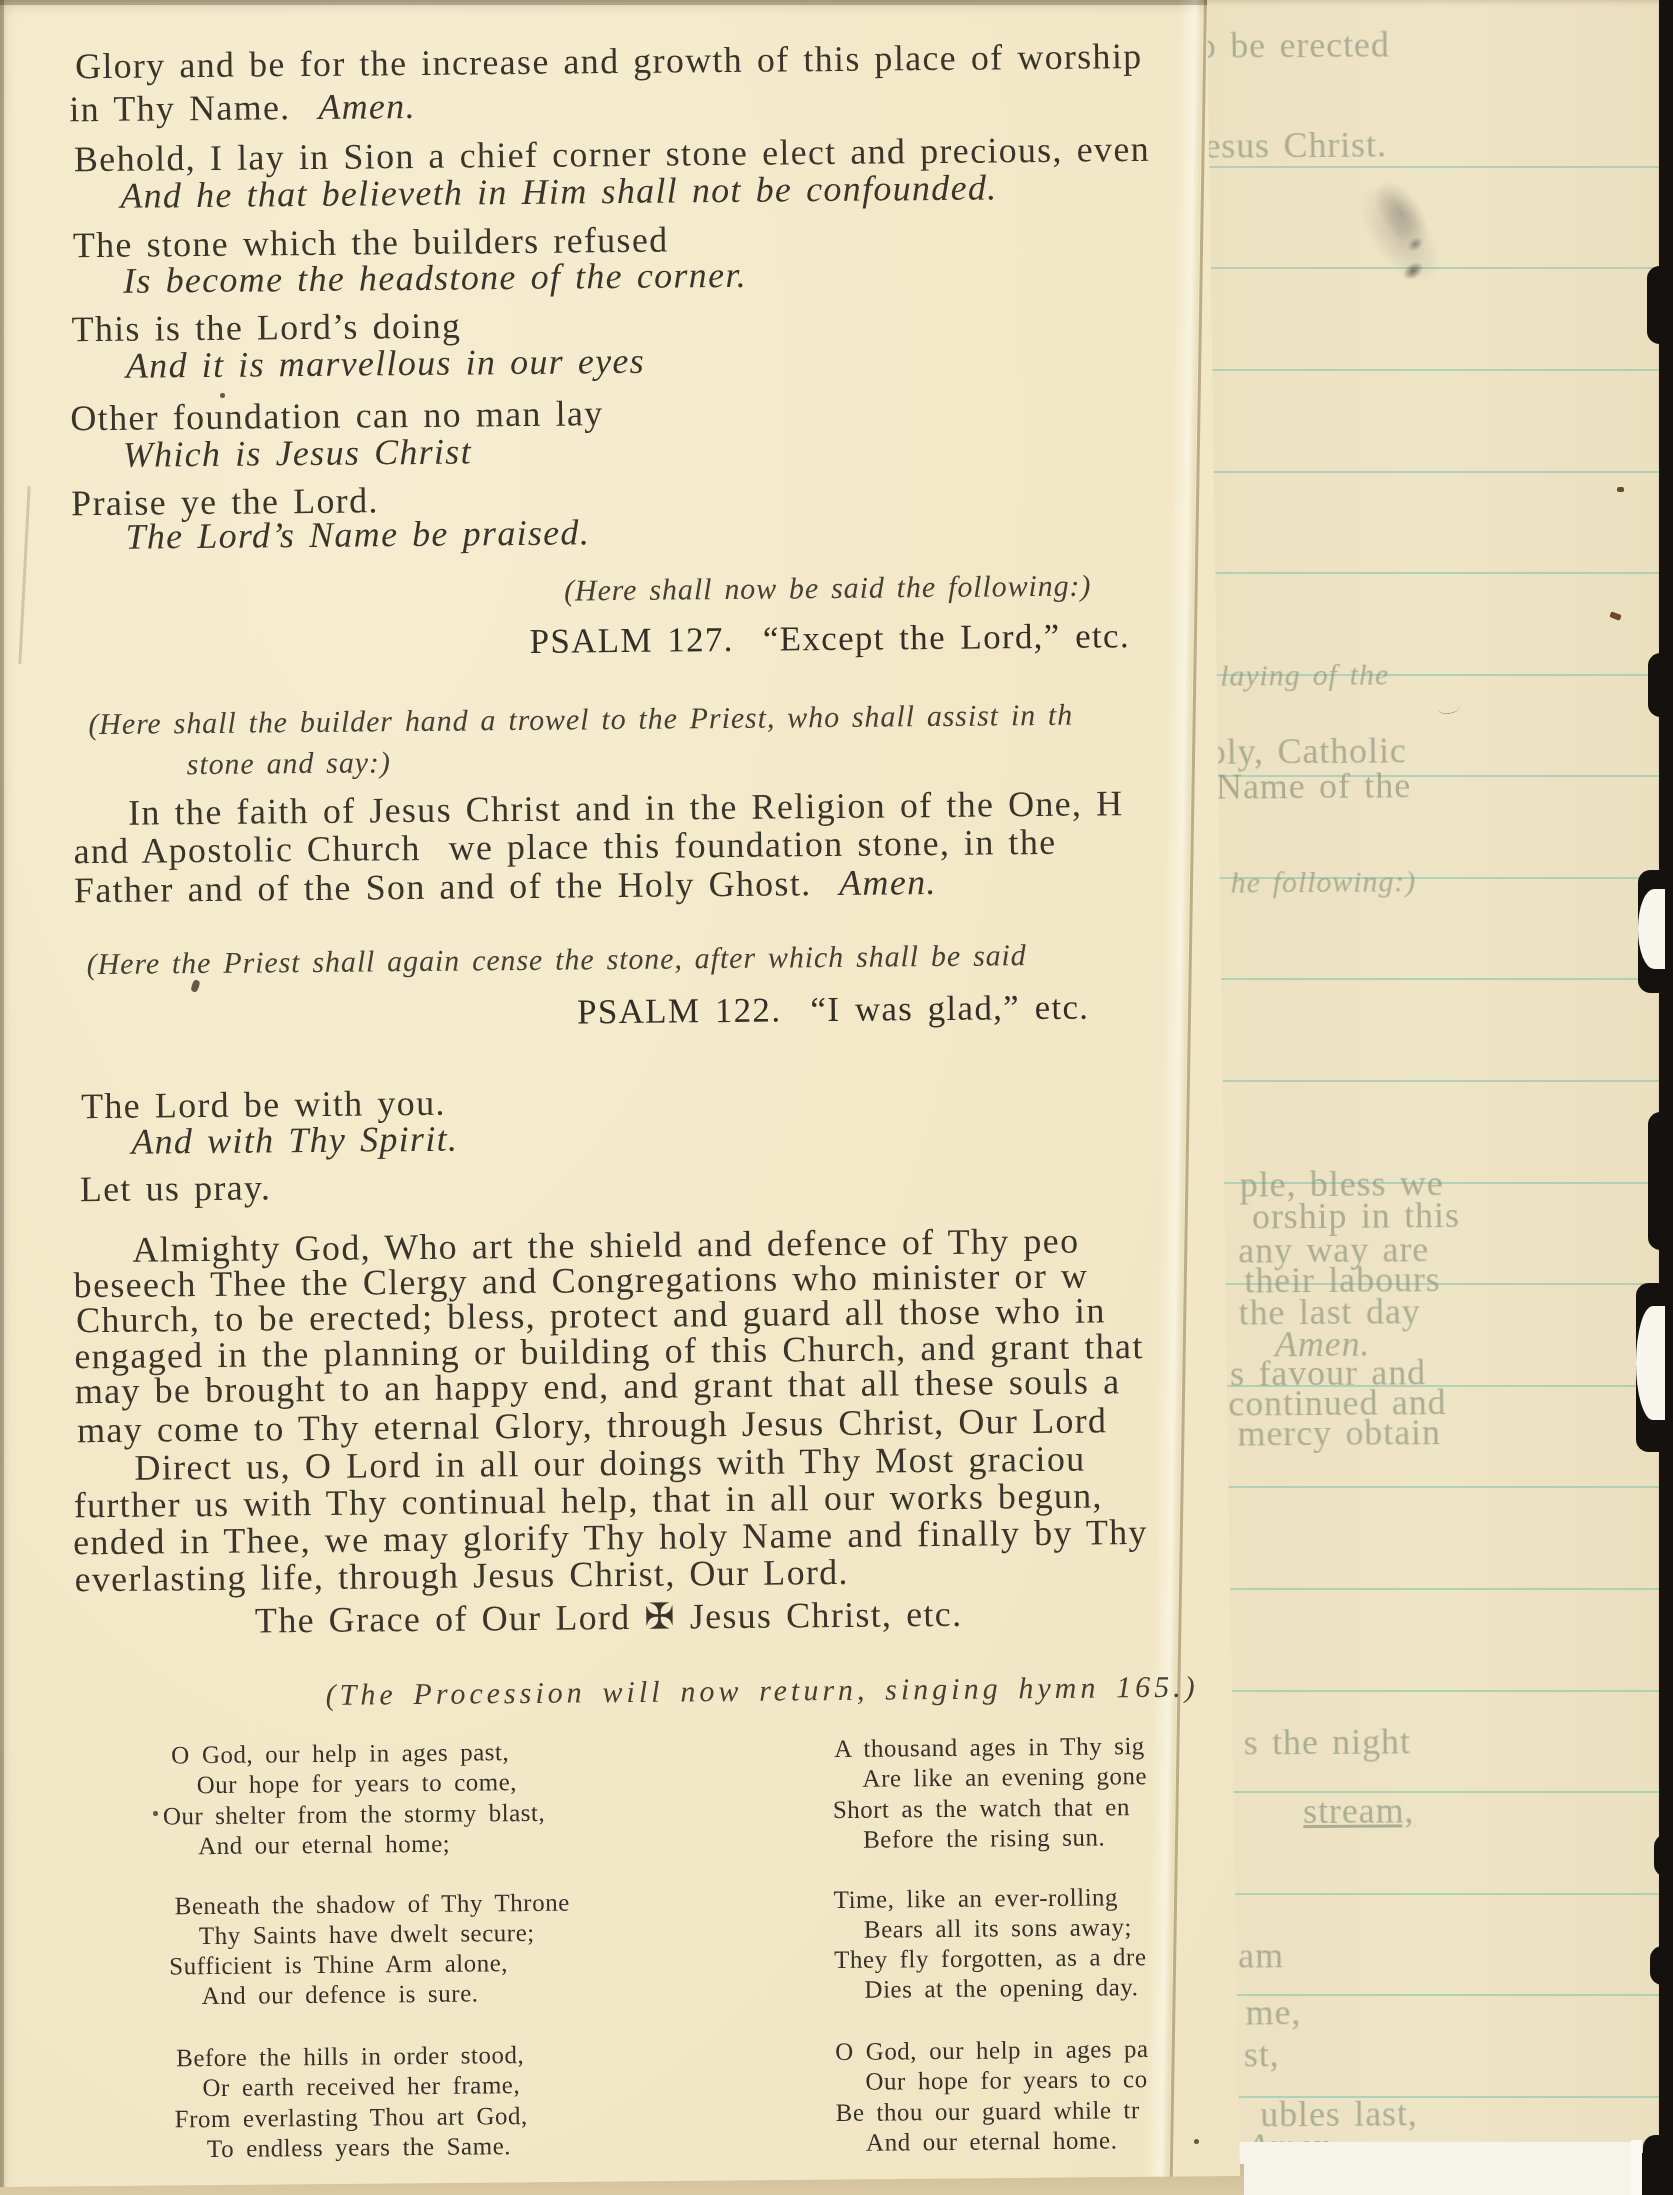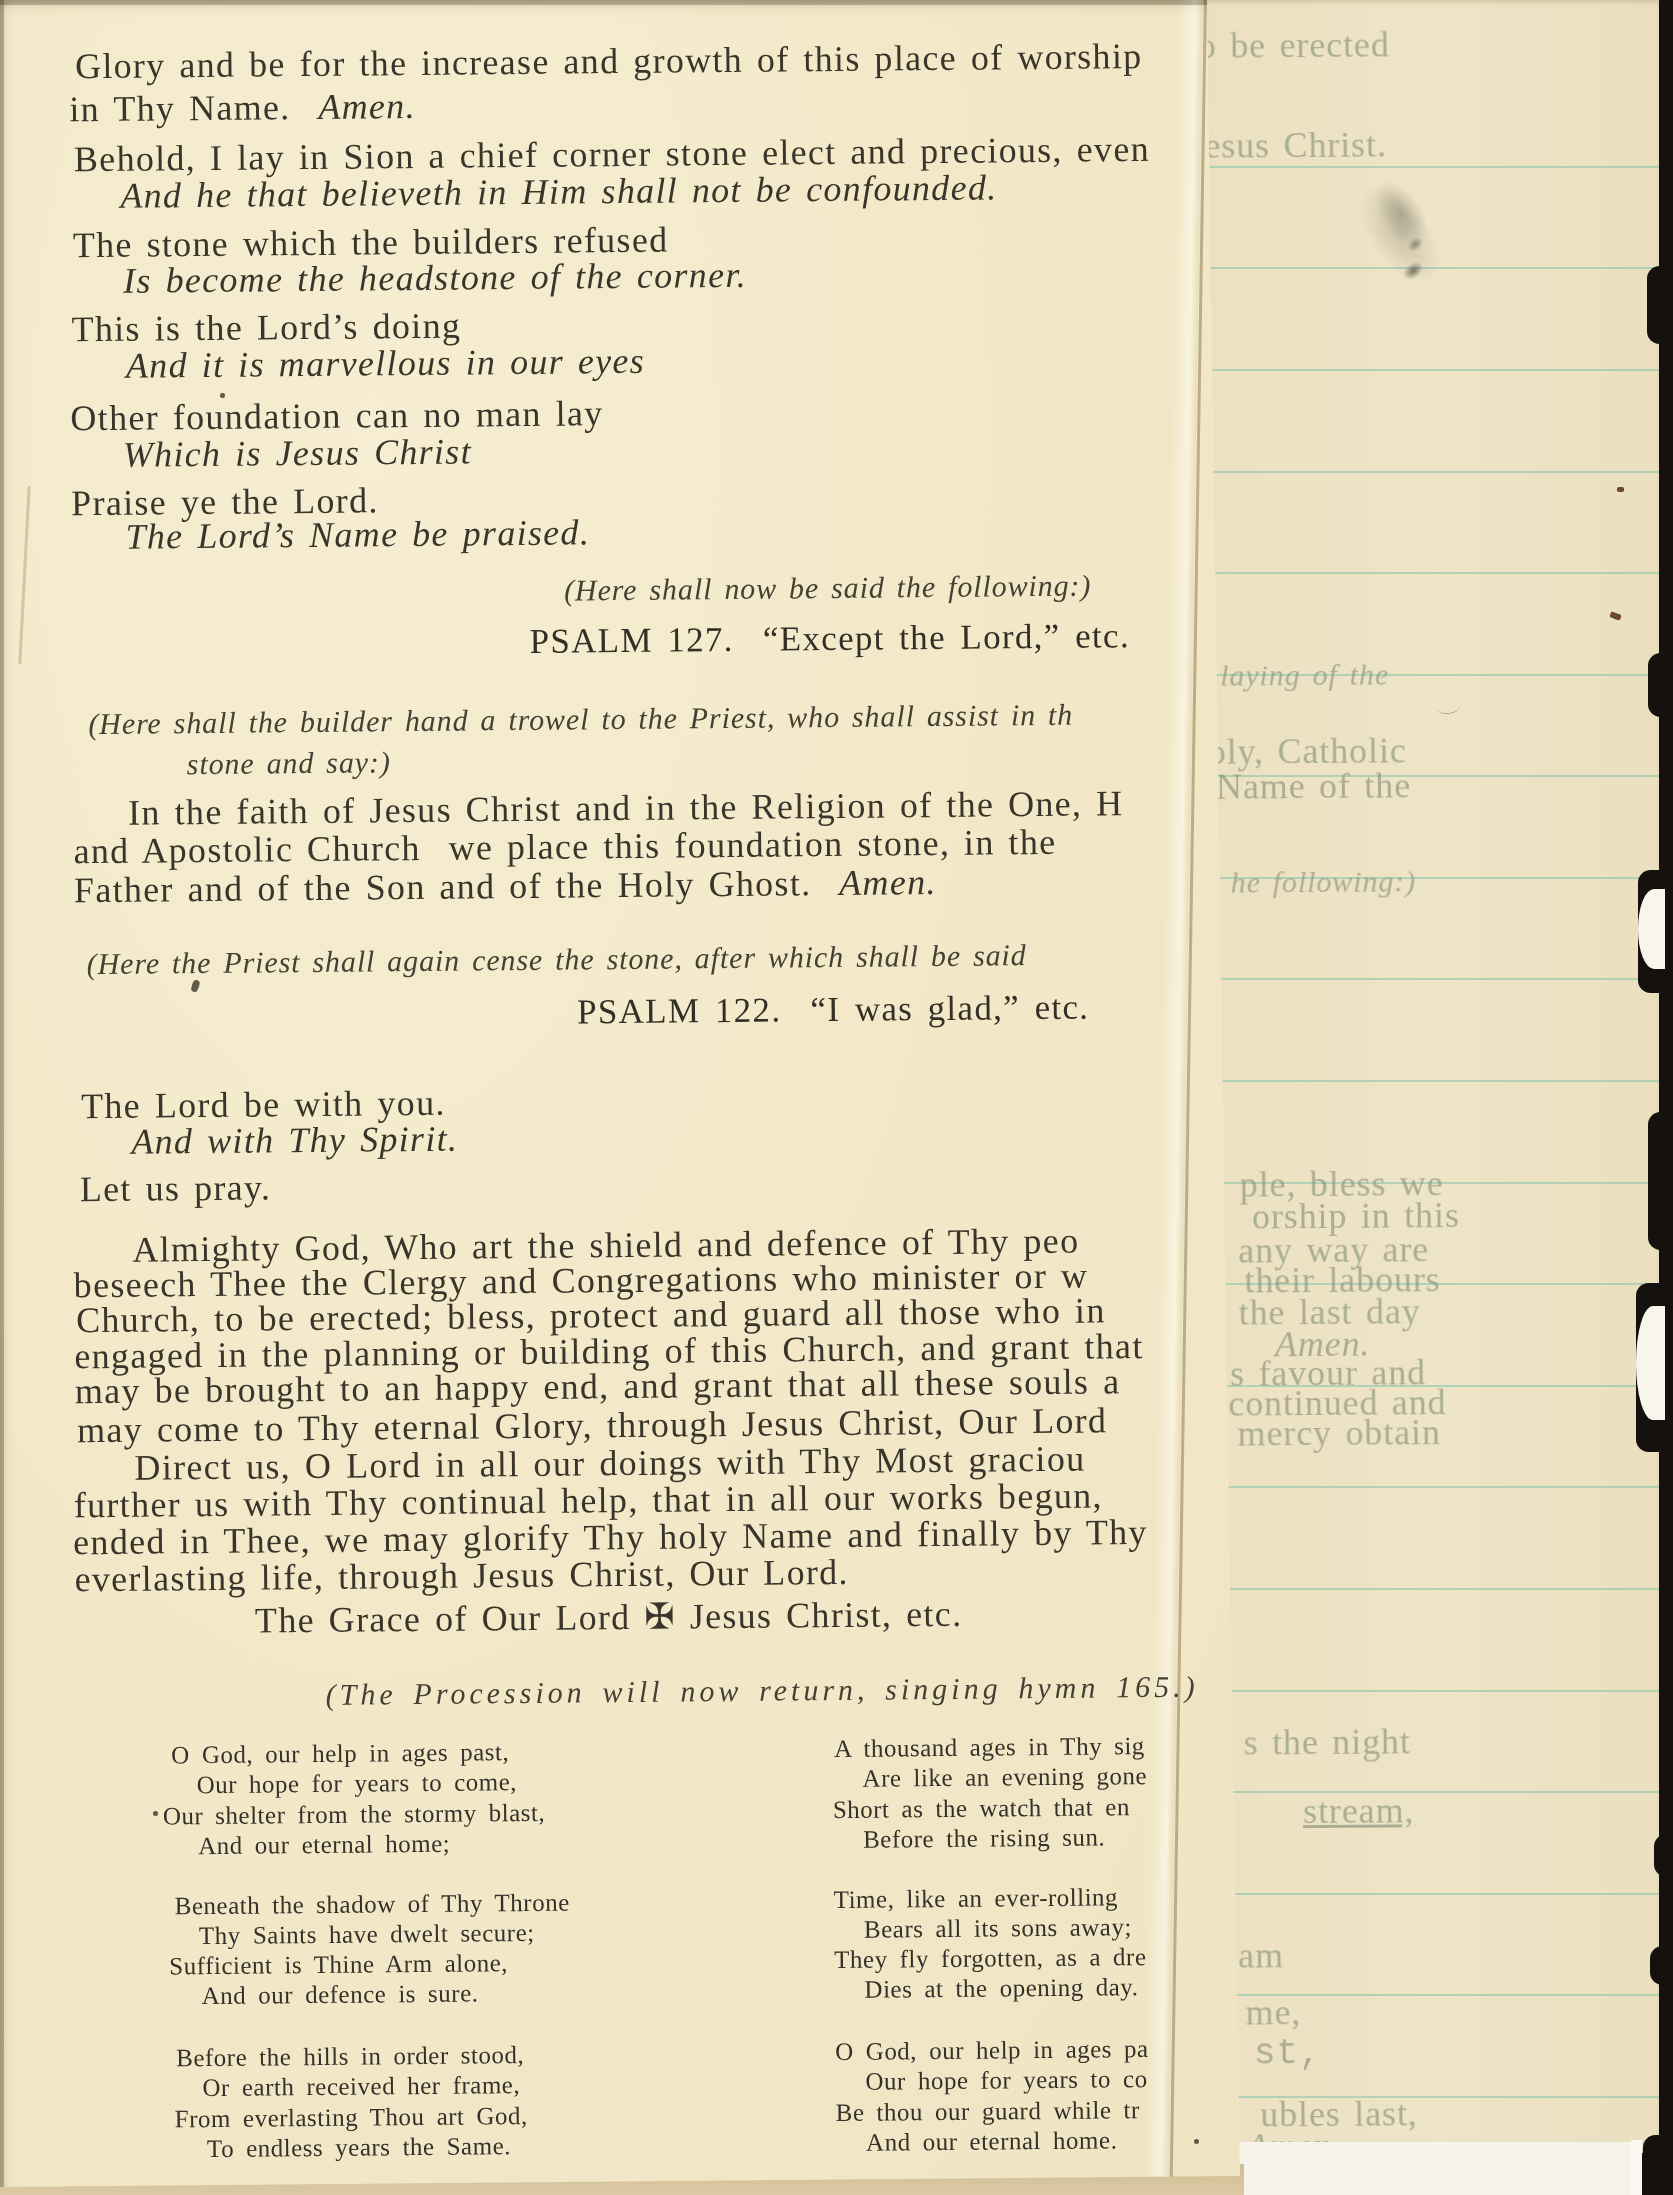--- a/index.html
+++ b/index.html
@@ -113,21 +113,21 @@
       <div class="gline " style="left: 64px; top: 1230px;">any way are</div>
       <div class="gline " style="left: 70px; top: 1260px;">their labours</div>
       <div class="gline " style="left: 64px; top: 1292px;">the last day</div>
       <div class="gline g-italic" style="left: 100px; top: 1324px;">Amen.</div>
       <div class="gline " style="left: 55px; top: 1353px;">s favour and</div>
       <div class="gline " style="left: 53px; top: 1383px;">continued and</div>
       <div class="gline " style="left: 62px; top: 1413px;">mercy obtain</div>
       <div class="gline " style="left: 66px; top: 1722px;">s the night</div>
       <div class="gline " style="left: 125px; top: 1791px; text-decoration: underline;">stream,</div>
       <div class="gline " style="left: 59px; top: 1935px;">am</div>
-      <div class="gline " style="left: 74px; top: 2034px; font-family: Liberation Mono, monospace;">st,</div>
+      <div class="gline " style="left: 64px; top: 2034px;">st,</div>
       <div class="gline " style="left: 66px; top: 1992px;">me,</div>
       <div class="gline " style="left: 80px; top: 2094px;">ubles last,</div>
       <div class="gline g-italic" style="left: 66px; top: 2126px;">Amen.</div>
     </div>
   <div class="smudge"></div>
   <div class="pen-mark"></div>
   <div class="speck-brown" style="left:437px;top:613px;width:10.7px;height:6.2px;transform:rotate(20deg);"></div>
   <div class="speck-brown" style="left:444px;top:487px;width:7.1px;height:5.3px;"></div>
 </div>
 

